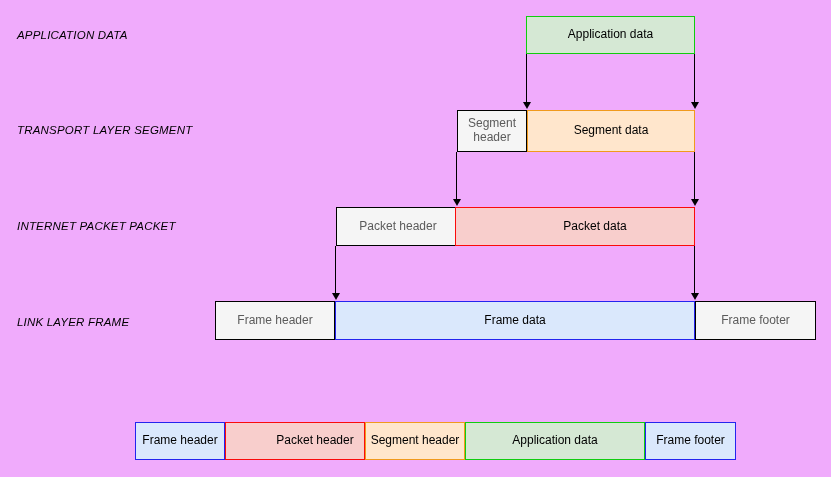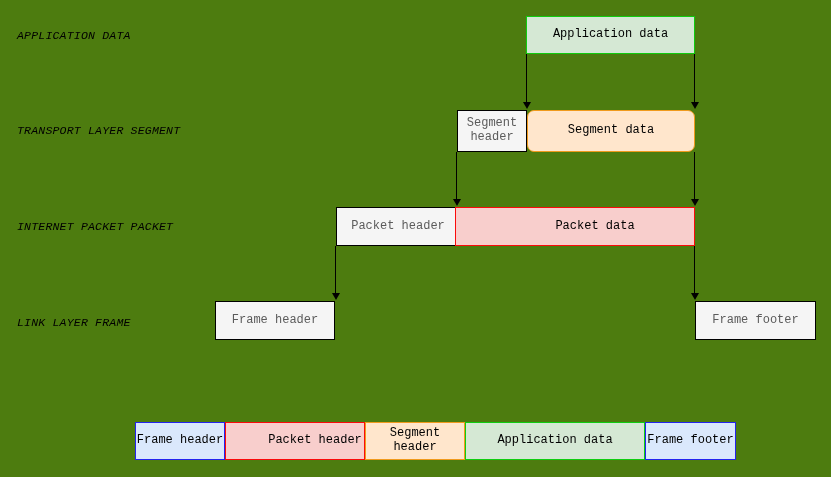--- a/index.html
+++ b/index.html
@@ -1,20 +1,20 @@
 <!DOCTYPE html>
 <html style="--green-fill: #d5e8d4; --green-border: #10cc10; --orange-fill: #ffe6cc; --orange-border: #f09a1d; --red-fill: #f8cecc; --red-border: #fa0b0b; --blue-fill: #dae8fc; --blue-border: #2424ee; --gray-fill: #f5f5f5; --gray-border: #000000; --gray-text: #5b5b5b;"><head>
 <meta charset="utf-8">
 <style>
   html,body{margin:0;padding:0;background:#ffffff;}
   #canvas{
     position:relative;
     width:831px;height:477px;
-    background:#4d7c0f;
-    font-family:Liberation Mono, monospace;
+    background:#f0abfc;
+    font-family:Liberation Sans, sans-serif;
     overflow:hidden;
   }
   .layer-label{
     position:absolute;
     left:17px;
     font-style:italic;
     font-size:11.5px;
     color:#000000;
     white-space:nowrap;
     letter-spacing:0.2px;
@@ -35,21 +35,21 @@
   .c-orange{background:var(--orange-fill);border:1.5px solid var(--orange-border);}
   .c-red   {background:var(--red-fill);   border:1.5px solid var(--red-border);padding-left:40px;}
   .c-blue  {background:var(--blue-fill);  border:1.5px solid var(--blue-border);}
 
   
   #lbl-app{top:29px;}
   #box-app{left:526px;top:16px;width:169px;height:38px;}
   
   #lbl-transport{top:124px;}
   #box-seg-h{left:457px;top:110px;width:70px;height:42px;padding:0 4px;}
-  #box-seg-d{left:527px;top:110px;width:168px;height:42px;border-radius:7px;}
+  #box-seg-d{left:527px;top:110px;width:168px;height:42px;}
   
   #lbl-internet{top:220px;}
   #box-pkt-h{left:336px;top:207px;width:124px;height:39px;}
   #box-pkt-d{left:455px;top:207px;width:240px;height:39px;}
   
   #lbl-link{top:316px;}
   #box-frm-h{left:215px;top:301px;width:120px;height:39px;}
   #box-frm-d{left:335px;top:301px;width:360px;height:39px;}
   #box-frm-f{left:695px;top:301px;width:121px;height:39px;}
 
@@ -104,20 +104,21 @@
   <div class="arrow" id="arr-3"></div>
   <div class="arrow" id="arr-4"></div>
 
   <div class="box c-gray" id="box-pkt-h">Packet header</div>
   <div class="box c-red" id="box-pkt-d">Packet data</div>
 
   <div class="arrow" id="arr-5"></div>
   <div class="arrow" id="arr-6"></div>
 
   <div class="box c-gray" id="box-frm-h">Frame header</div>
+  <div class="box c-blue" id="box-frm-d">Frame data</div>
   <div class="box c-gray" id="box-frm-f">Frame footer</div>
 
   <div class="box c-blue" id="comp-frm-h">Frame header</div>
   <div class="box c-red" id="comp-pkt-h">Packet header</div>
   <div class="box c-orange" id="comp-seg-h">Segment header</div>
   <div class="box c-green" id="comp-app-d">Application data</div>
   <div class="box c-blue" id="comp-frm-f">Frame footer</div>
 
 </div>
 

